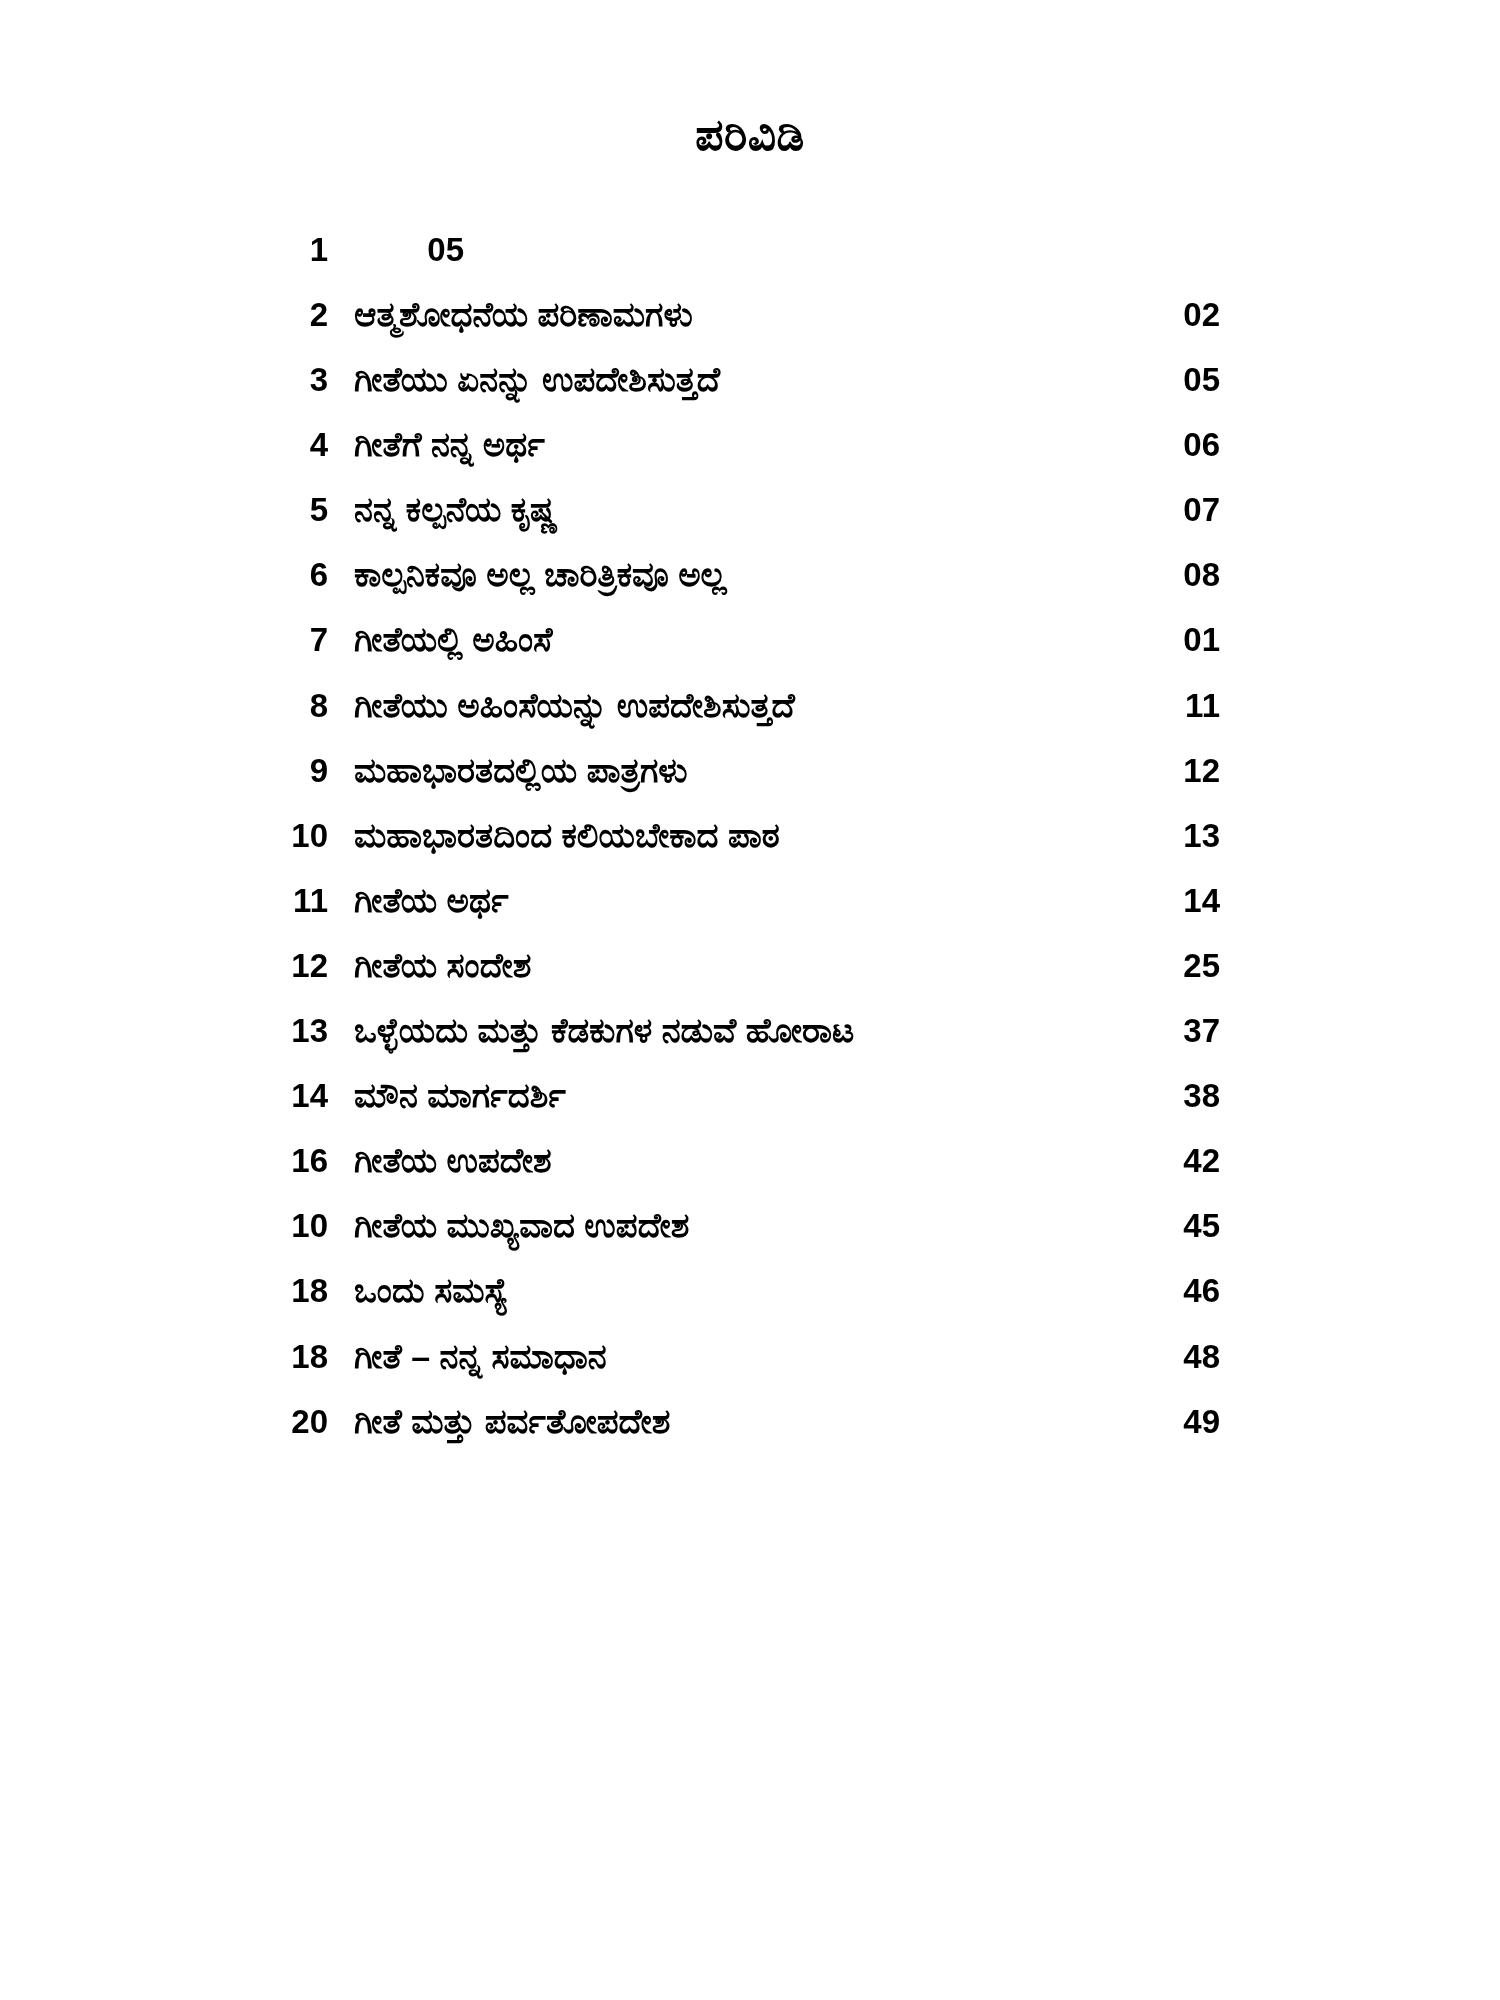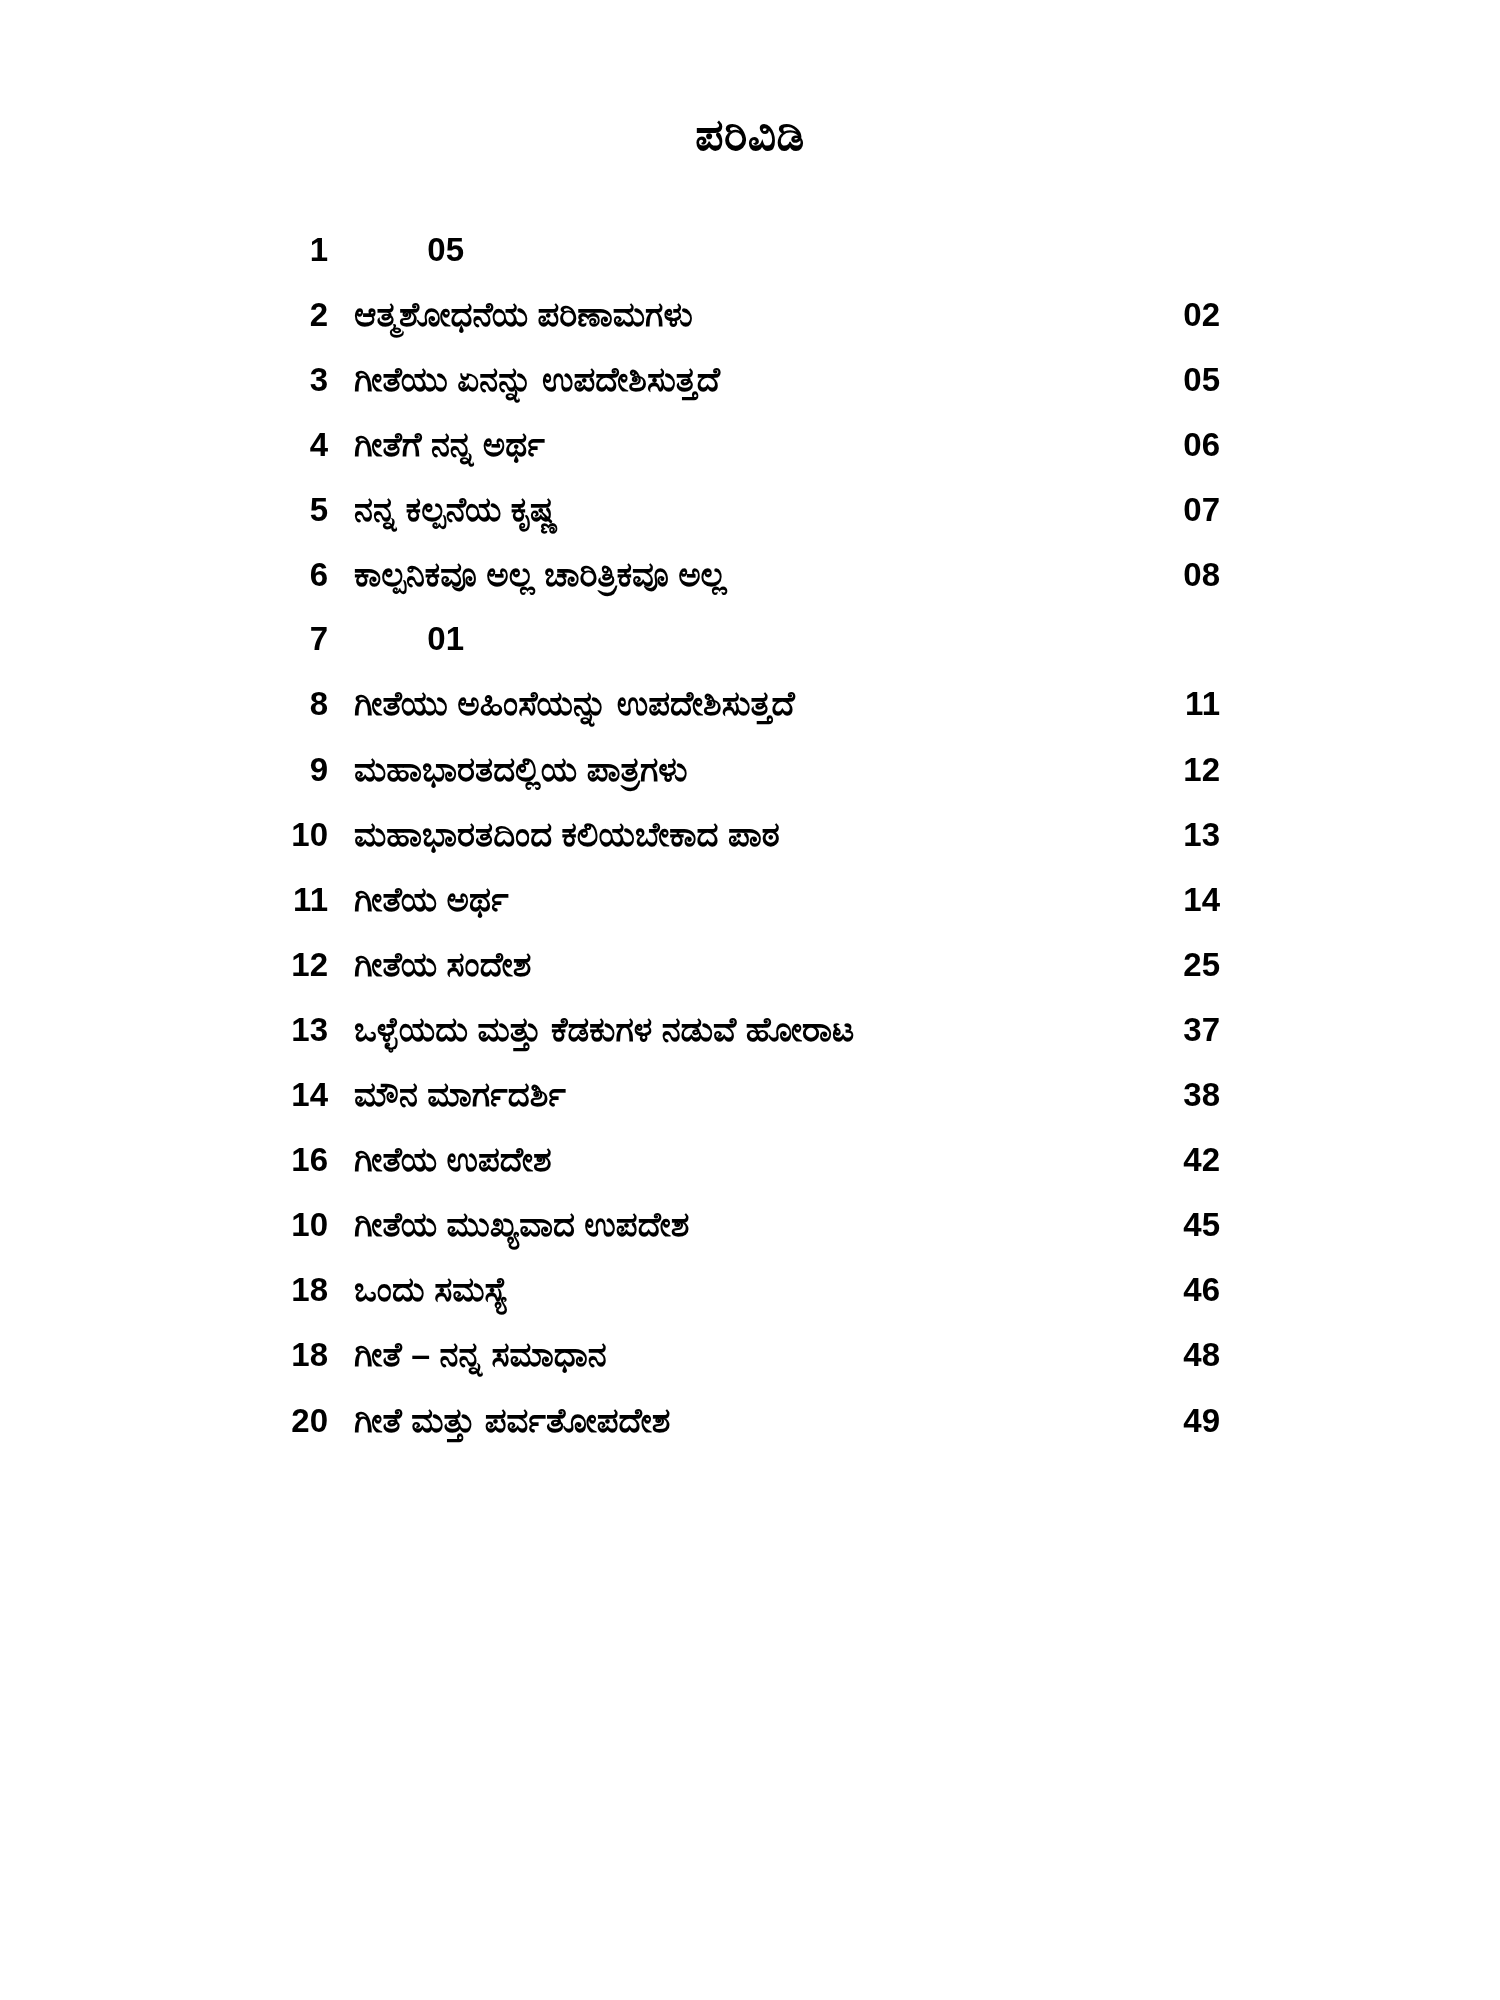--- a/index.html
+++ b/index.html
@@ -95,20 +95,21 @@
         <span class="toc-label">ನನ್ನ ಕಲ್ಪನೆಯ ಕೃಷ್ಣ</span>
         <span class="toc-page">07</span>
       </div>
       <div class="toc-row">
         <span class="toc-num">6</span>
         <span class="toc-label">ಕಾಲ್ಪನಿಕವೂ ಅಲ್ಲ ಚಾರಿತ್ರಿಕವೂ ಅಲ್ಲ</span>
         <span class="toc-page">08</span>
       </div>
       <div class="toc-row">
         <span class="toc-num">7</span>
+        <span class="toc-label">ಗೀತೆಯಲ್ಲಿ ಅಹಿಂಸೆ</span>
         <span class="toc-page">01</span>
       </div>
       <div class="toc-row">
         <span class="toc-num">8</span>
         <span class="toc-label">ಗೀತೆಯು ಅಹಿಂಸೆಯನ್ನು ಉಪದೇಶಿಸುತ್ತದೆ</span>
         <span class="toc-page">11</span>
       </div>
       <div class="toc-row">
         <span class="toc-num">9</span>
         <span class="toc-label">ಮಹಾಭಾರತದಲ್ಲಿಯ ಪಾತ್ರಗಳು</span>

